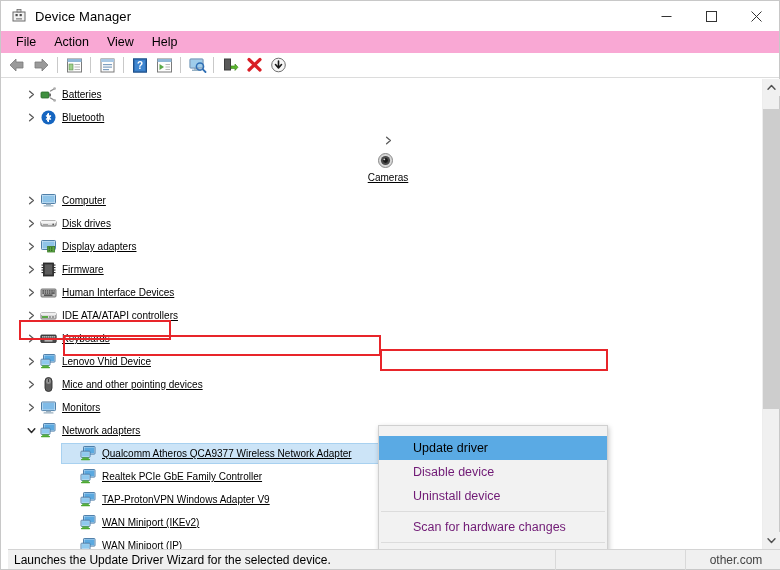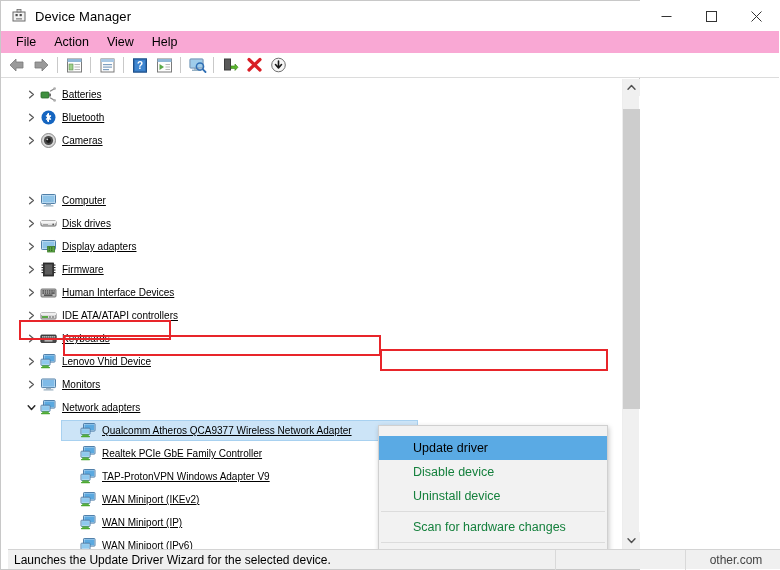--- a/index.html
+++ b/index.html
@@ -5,21 +5,21 @@
   * { box-sizing: border-box; }
   html, body {
     margin: 0; padding: 0;
     width: 780px; height: 570px;
     font-family: "Liberation Sans", sans-serif;
     overflow: hidden;
     background: #ffffff;
   }
   #app {
     position: relative;
-    width: 640px; height: 570px;
+    width: 780px; height: 570px;
     background: #ffffff;
     border: 1px solid #c8c8c8;
   }
 
   
   .titlebar {
     position: absolute; left: 0; top: 0;
     width: 778px; height: 30px;
     background: #ffffff;
     display: flex; align-items: center;
@@ -154,21 +154,21 @@
     background: #f2f2f2;
     border: 1px solid #d0d0d0;
     box-shadow: 1px 2px 5px rgba(0,0,0,0.22);
     z-index: 30;
     padding: 2px 0;
   }
   .ctx-item {
     height: 24px;
     display: flex; align-items: center;
     padding-left: 34px;
-    font-size: 12.5px; color: #15803d;
+    font-size: 12.5px; color: #701a75;
     cursor: default;
   }
   .ctx-item.hl {
     background: #5aaae4;
     color: #000;
     margin-top: 8px;
   }
   .ctx-item.bold { font-weight: bold; }
   .ctx-sep {
     height: 1px; background: #dcdcdc;
@@ -349,21 +349,21 @@
               <path d="M2.6,1.2 L6.4,4.5 L2.6,7.8" stroke="#5a5a5a" stroke-width="1.3" fill="none" stroke-linecap="round" stroke-linejoin="round"></path>
             </svg>
           </span>
           <span class="dev-icon"><svg width="17" height="17" viewBox="0 0 17 17">
               <circle cx="8.5" cy="8.5" r="7" fill="#1565c0"></circle>
               <path d="M7,4.5 L11,7.5 L7,11 L7,4.5 M7,11 L11,9.5 L7,12.8 Z" fill="#ffffff"></path>
               <path d="M6,6.5 L11,10.5 M6,10.5 L11,6.5 M8.4,4 L8.4,13" stroke="#ffffff" stroke-width="1.2" fill="none"></path>
             </svg></span>
           <span class="label">Bluetooth</span>
         </div>
-        <div class="row" style="padding-left: 22px;">
+        <div class="row" style="padding-left: 22px; flex-direction: column;">
           <span class="chev">
             <svg width="9" height="9" viewBox="0 0 9 9">
               <path d="M2.6,1.2 L6.4,4.5 L2.6,7.8" stroke="#5a5a5a" stroke-width="1.3" fill="none" stroke-linecap="round" stroke-linejoin="round"></path>
             </svg>
           </span>
           <span class="dev-icon"><svg width="17" height="17" viewBox="0 0 17 17">
               <circle cx="8.5" cy="8.5" r="7" fill="#d8d8d8" stroke="#8a8a8a" stroke-width="1"></circle>
               <circle cx="8.5" cy="8.5" r="4.6" fill="#4a4a4a"></circle>
               <circle cx="8.5" cy="8.5" r="2.4" fill="#1a1a1a"></circle>
               <circle cx="7.3" cy="7.3" r="0.9" fill="#d0d0d0"></circle>
@@ -520,20 +520,33 @@
             </svg></span>
           <span class="label">Lenovo Vhid Device</span>
         </div>
         <div class="row" style="padding-left: 22px;">
           <span class="chev">
             <svg width="9" height="9" viewBox="0 0 9 9">
               <path d="M2.6,1.2 L6.4,4.5 L2.6,7.8" stroke="#5a5a5a" stroke-width="1.3" fill="none" stroke-linecap="round" stroke-linejoin="round"></path>
             </svg>
           </span>
           <span class="dev-icon"><svg width="17" height="17" viewBox="0 0 17 17">
+              <rect x="5" y="1.5" width="7" height="14" rx="3.5" fill="#5c5c5c" stroke="#2f2f2f" stroke-width="0.9"></rect>
+              <rect x="6" y="2.6" width="5" height="5.5" rx="2.4" fill="#8f8f8f"></rect>
+              <rect x="8.1" y="2.8" width="0.9" height="3.2" fill="#3a3a3a"></rect>
+            </svg></span>
+          <span class="label">Mice and other pointing devices</span>
+        </div>
+        <div class="row" style="padding-left: 22px;">
+          <span class="chev">
+            <svg width="9" height="9" viewBox="0 0 9 9">
+              <path d="M2.6,1.2 L6.4,4.5 L2.6,7.8" stroke="#5a5a5a" stroke-width="1.3" fill="none" stroke-linecap="round" stroke-linejoin="round"></path>
+            </svg>
+          </span>
+          <span class="dev-icon"><svg width="17" height="17" viewBox="0 0 17 17">
               <rect x="1.5" y="3" width="14" height="8.6" rx="0.8" fill="#cfe4f5" stroke="#4f7fa8" stroke-width="1"></rect>
               <rect x="2.6" y="4" width="11.8" height="6.6" fill="#7fbbe8"></rect>
               <rect x="6" y="11.8" width="5" height="1.5" fill="#9ab0c0"></rect>
               <rect x="3.5" y="13.3" width="10" height="1.3" rx="0.4" fill="#9ab0c0"></rect>
             </svg></span>
           <span class="label">Monitors</span>
         </div>
         <div class="row" style="padding-left: 22px;">
           <span class="chev">
             <svg width="9" height="9" viewBox="0 0 9 9">

